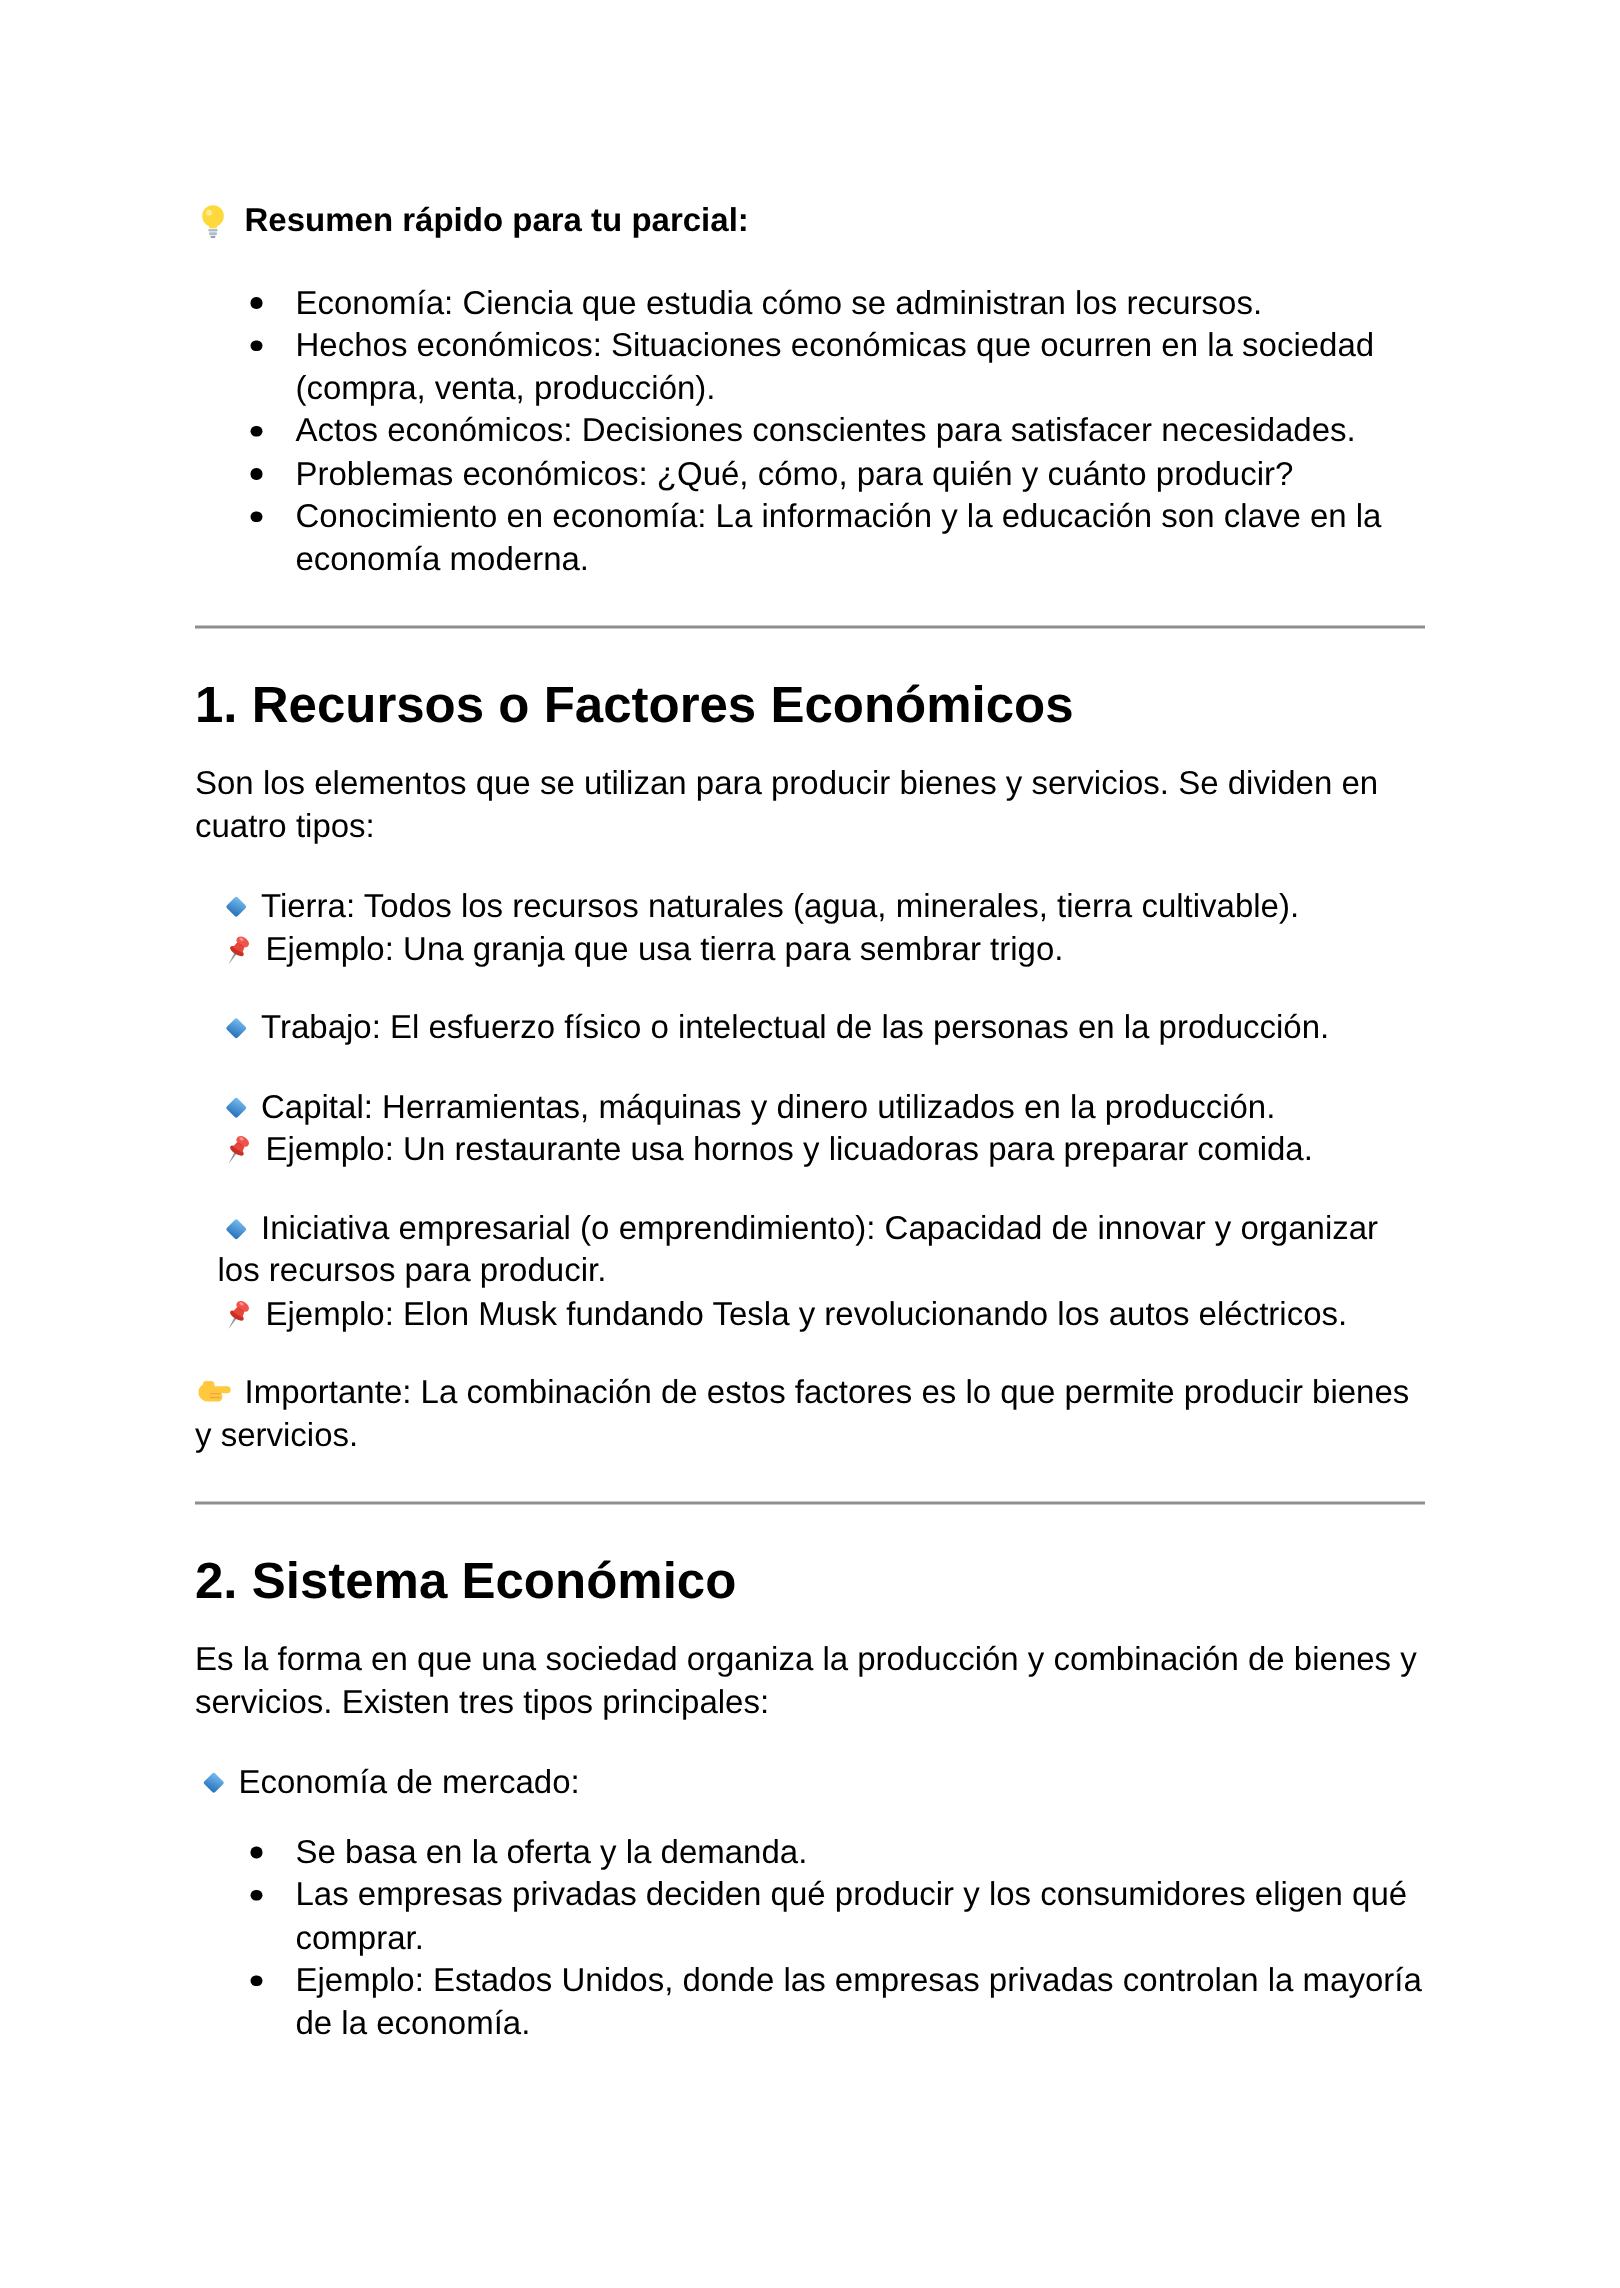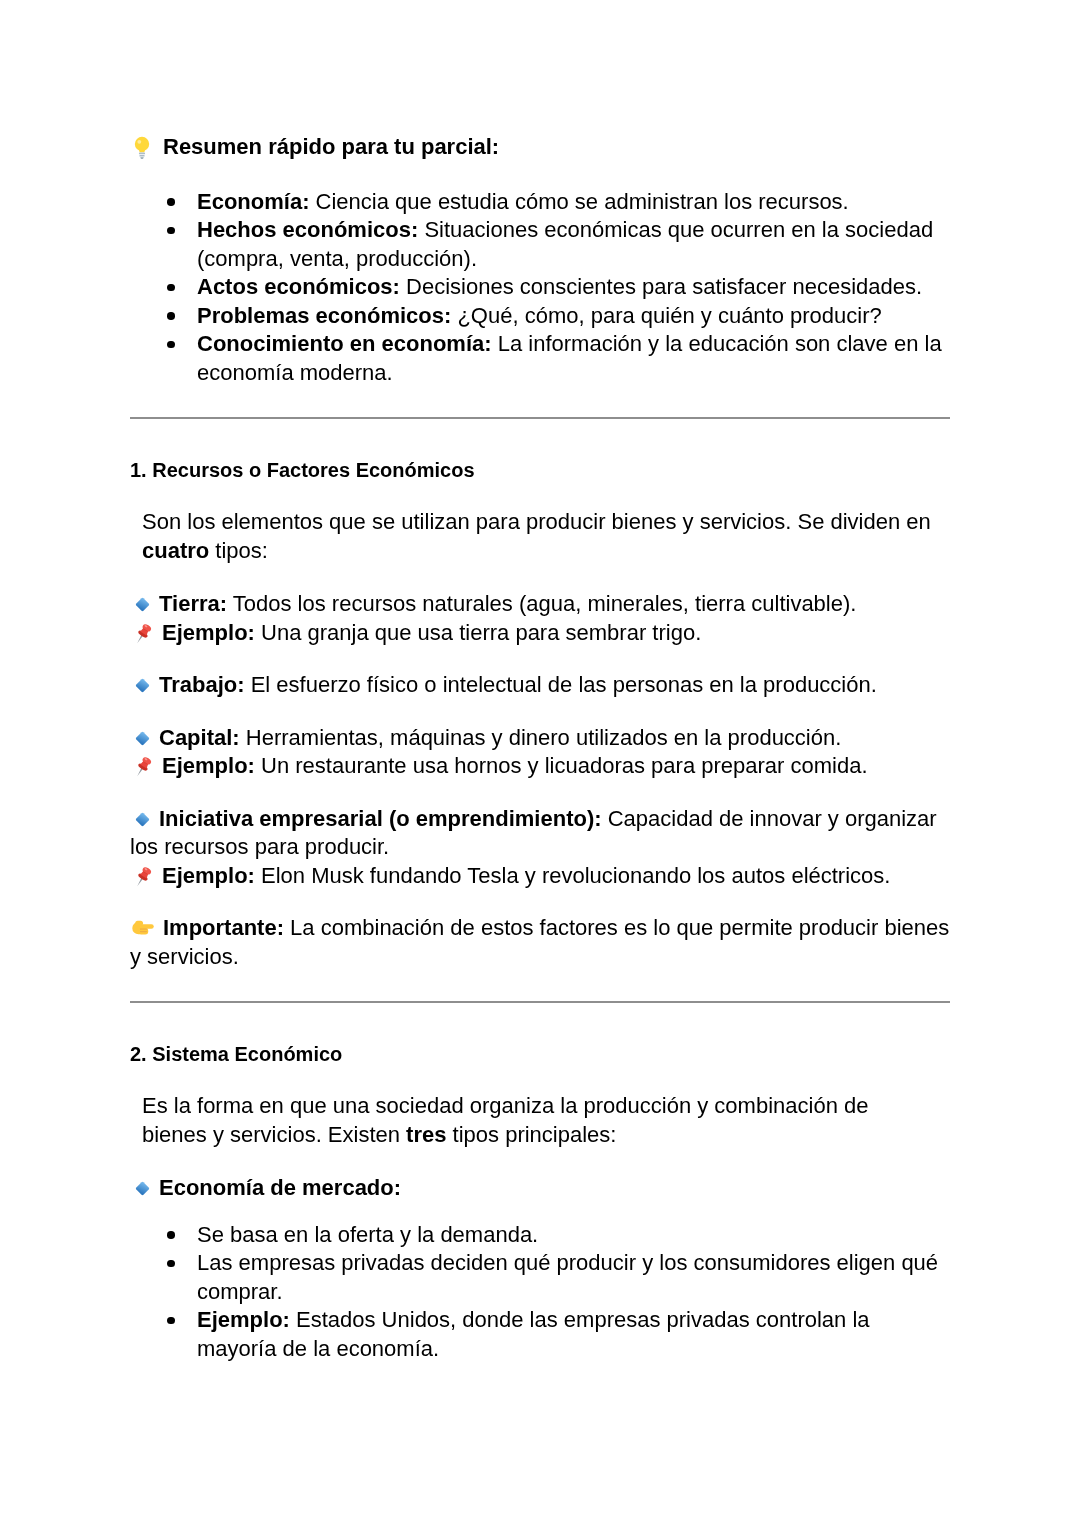--- a/index.html
+++ b/index.html
@@ -10,21 +10,21 @@
     color:#000000;
     overflow:hidden;
   }
   .page{
     box-sizing:border-box;
     width:943px;height:1525px;
     padding:133px 104px 0 130px;
   }
   .content{width:820px;}
   p{margin:0;}
-  b{font-weight:700;}
+  b{font-weight:400;}
   .tip{margin:0 0 26px;font-size:22px;line-height:28.5px;}
   .tip b{font-weight:700;}
   
   ul.dlist{
     list-style:none;margin:0;padding:0;
     font-size:22px;line-height:28.5px;
   }
   ul.dlist li{
     position:relative;
     padding-left:67px;
@@ -33,25 +33,25 @@
     content:"";
     position:absolute;left:37px;top:10.5px;
     width:7.5px;height:7.5px;border-radius:50%;
     background:#000;
   }
   .divider{
     border:none;border-top:2px solid #8e8e8e;
     margin:30px 0 36px;width:820px;
   }
   h2{
-    font-size:20px;line-height:31px;font-weight:700;
+    font-size:34px;line-height:31px;font-weight:700;
     margin:0 0 22px;color:#000;
   }
-  .para{font-size:22px;line-height:28.5px;margin:0 12px 25px;}
-  .group{margin:0 0 24px;}
+  .para{font-size:22px;line-height:28.5px;margin:0 0 25px;}
+  .group{margin:0 15px 24px;}
   .group p{margin:0;}
   .fline{font-size:22px;line-height:28.5px;}
   .note{margin:0;}
   .market-line{margin:0 0 18px;}
   
   .icon{display:inline-block;vertical-align:-5px;margin-right:9px;}
   .icon svg{display:block;}
   .icon.pin{vertical-align:-7px;margin-right:6px;}
   .icon.finger{vertical-align:-5px;margin-right:8px;}
   .diamond{

